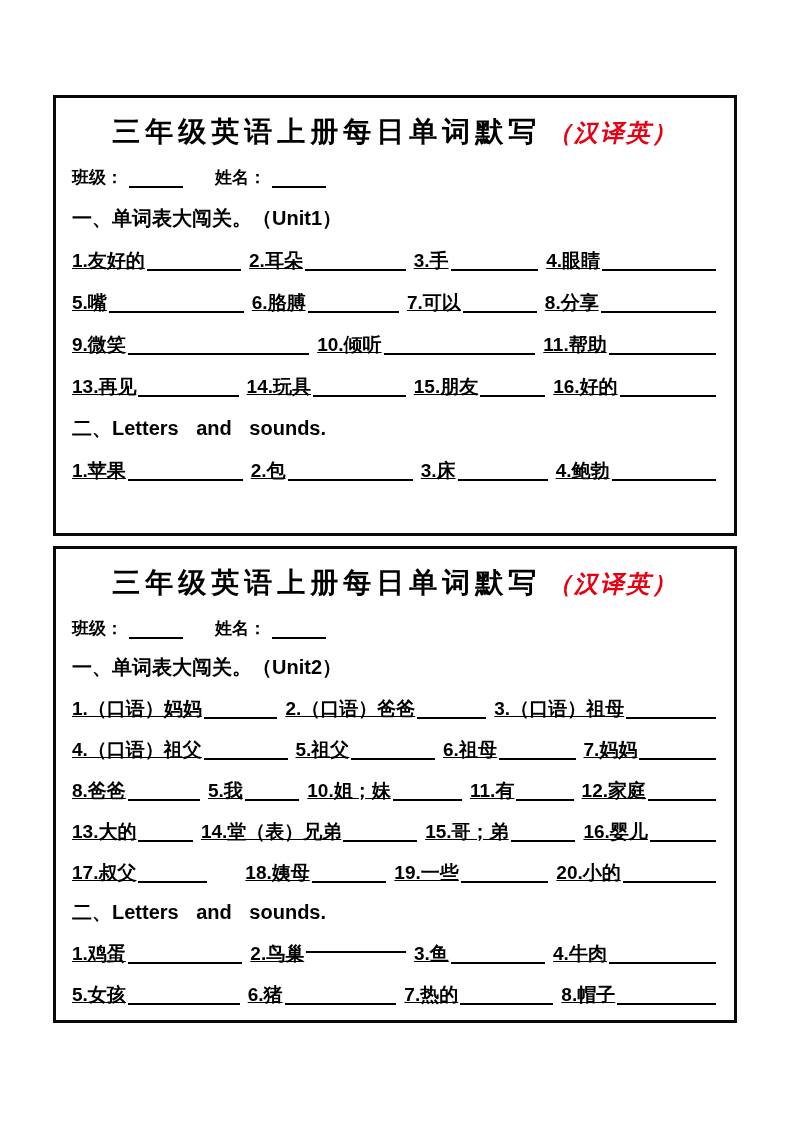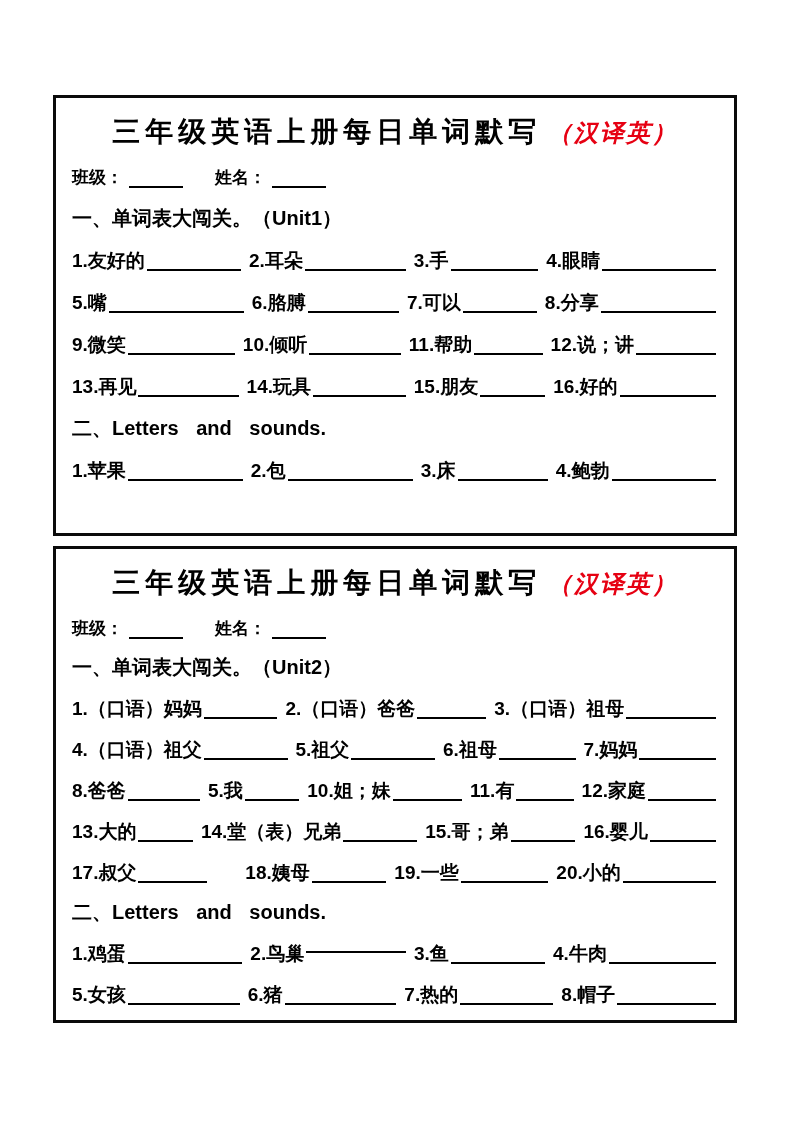--- a/index.html
+++ b/index.html
@@ -84,21 +84,21 @@
     font-weight: bold;
   }
   .sheet-2 .vocab-row { margin-top: 14px; }
   .vocab-item {
     display: flex;
     align-items: flex-end;
     flex-grow: 1;
     min-width: 0;
   }
   .vocab-item + .vocab-item { margin-left: 6px; }
-  .vocab-term { white-space: nowrap; }
+  .vocab-term { white-space: nowrap; text-decoration: underline; }
   .vocab-blank {
     flex: 1 1 26px;
     min-width: 26px;
     border-bottom: 2px solid #000;
     height: 0;
     margin: 0 2px 3px 2px;
   }
 </style>
 </head>
 <body>
@@ -161,24 +161,20 @@
             <span class="vocab-blank" style="flex-grow: 84;"></span>
           </div>
           <div class="vocab-item" style="flex-grow: 68;">
             <span class="vocab-term">10.倾听</span>
             <span class="vocab-blank" style="flex-grow: 68;"></span>
           </div>
           <div class="vocab-item" style="flex-grow: 44;">
             <span class="vocab-term">11.帮助</span>
             <span class="vocab-blank" style="flex-grow: 44;"></span>
           </div>
-          <div class="vocab-item" style="flex-grow: 56;">
-            <span class="vocab-term">12.说；讲</span>
-            <span class="vocab-blank" style="flex-grow: 56;"></span>
-          </div>
         </div>
         <div class="vocab-row">
           <div class="vocab-item" style="flex-grow: 80;">
             <span class="vocab-term">13.再见</span>
             <span class="vocab-blank" style="flex-grow: 80;"></span>
           </div>
           <div class="vocab-item" style="flex-grow: 72;">
             <span class="vocab-term">14.玩具</span>
             <span class="vocab-blank" style="flex-grow: 72;"></span>
           </div>

